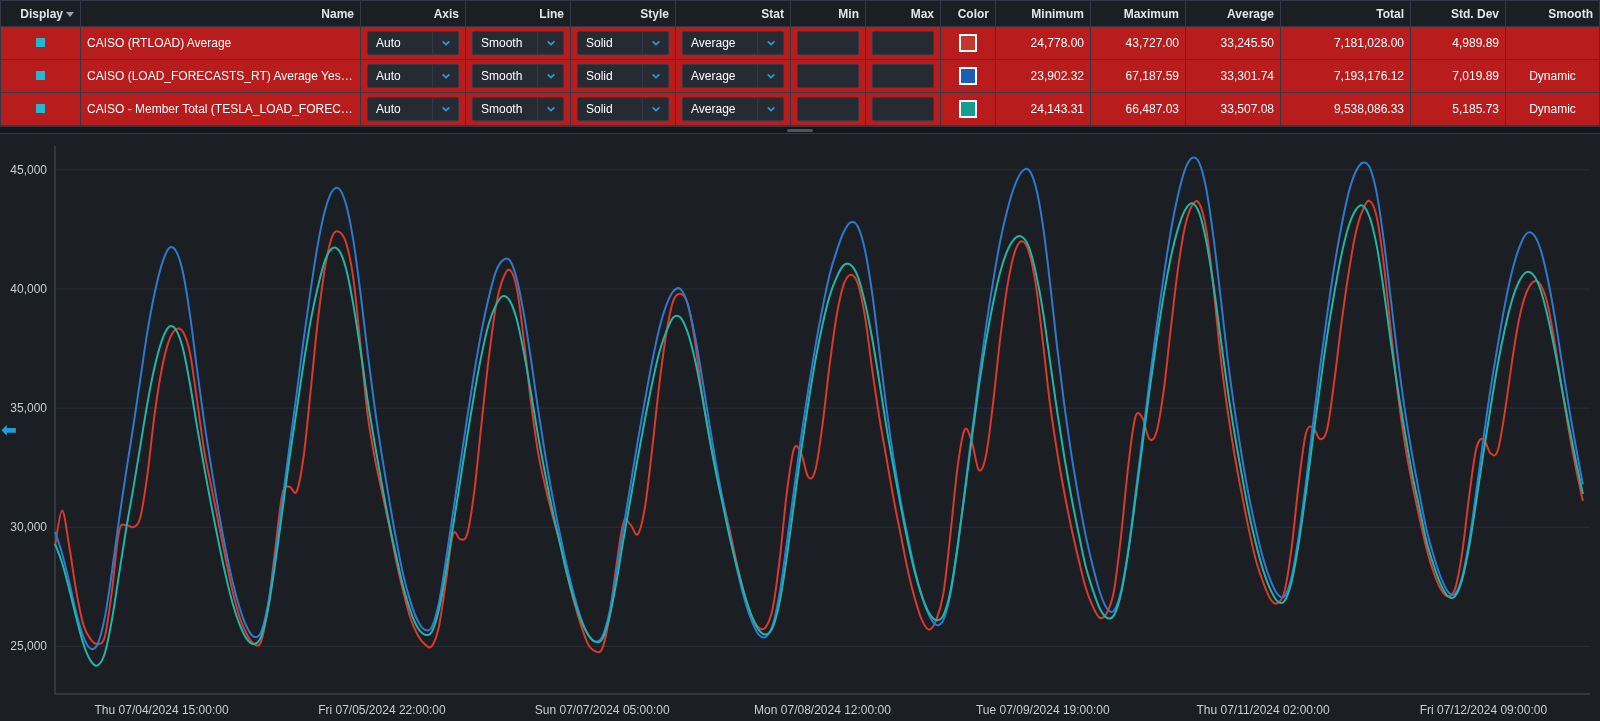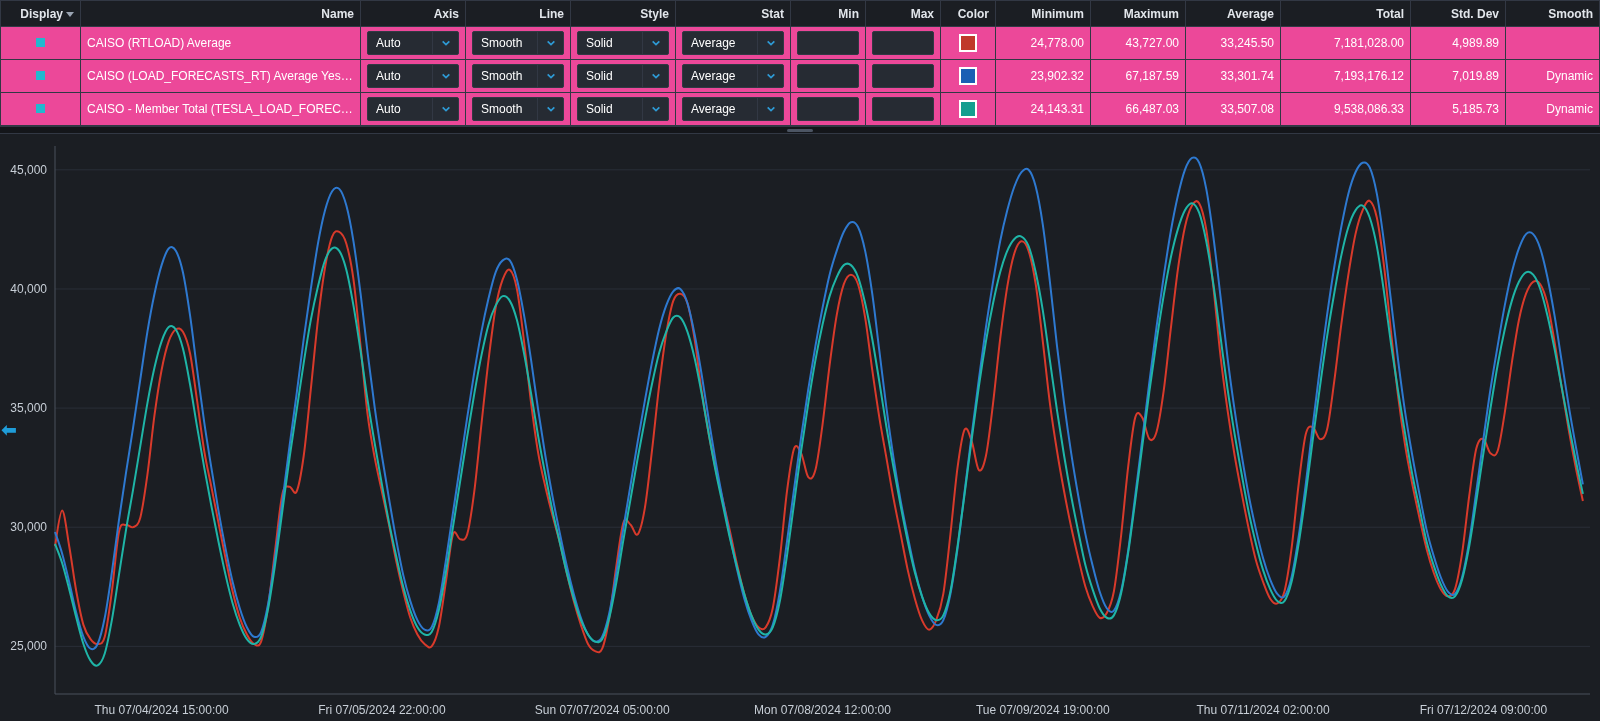--- a/index.html
+++ b/index.html
@@ -15,24 +15,24 @@
   }
   .grid th,.grid td{
     border:1px solid #323844; padding:4px 6px; height:26px;
     overflow:hidden; white-space:nowrap; text-overflow:ellipsis;
     font-size:12px;
   }
   .grid th{
     background:#1b1e23; color:#e2e6eb; font-weight:700; text-align:right;
     position:relative;
   }
-  .grid td{ background:#ec4899;margin-top:20px; }
+  .grid td{ background:#b91c1c;margin-top:20px; }
   .num{ text-align:right; padding-right:14px; color:#fff;}
   .name-cell{ text-align:left; padding-left:12px; color:#fff;}
-  .vintage-cell{ text-align:right; color:#fff;}
+  .vintage-cell{ text-align:center; color:#fff;}
   .display-cell{ text-align:center;}
   .sort-caret{
     display:inline-block; margin-left:3px; width:0;height:0;
     border-left:4px solid transparent;border-right:4px solid transparent;
     border-top:5px solid #9aa4b2; vertical-align:middle;
   }
   .toggle-dot{
     display:inline-block; width:9px; height:9px; background:#22b8cf;
   }
   

